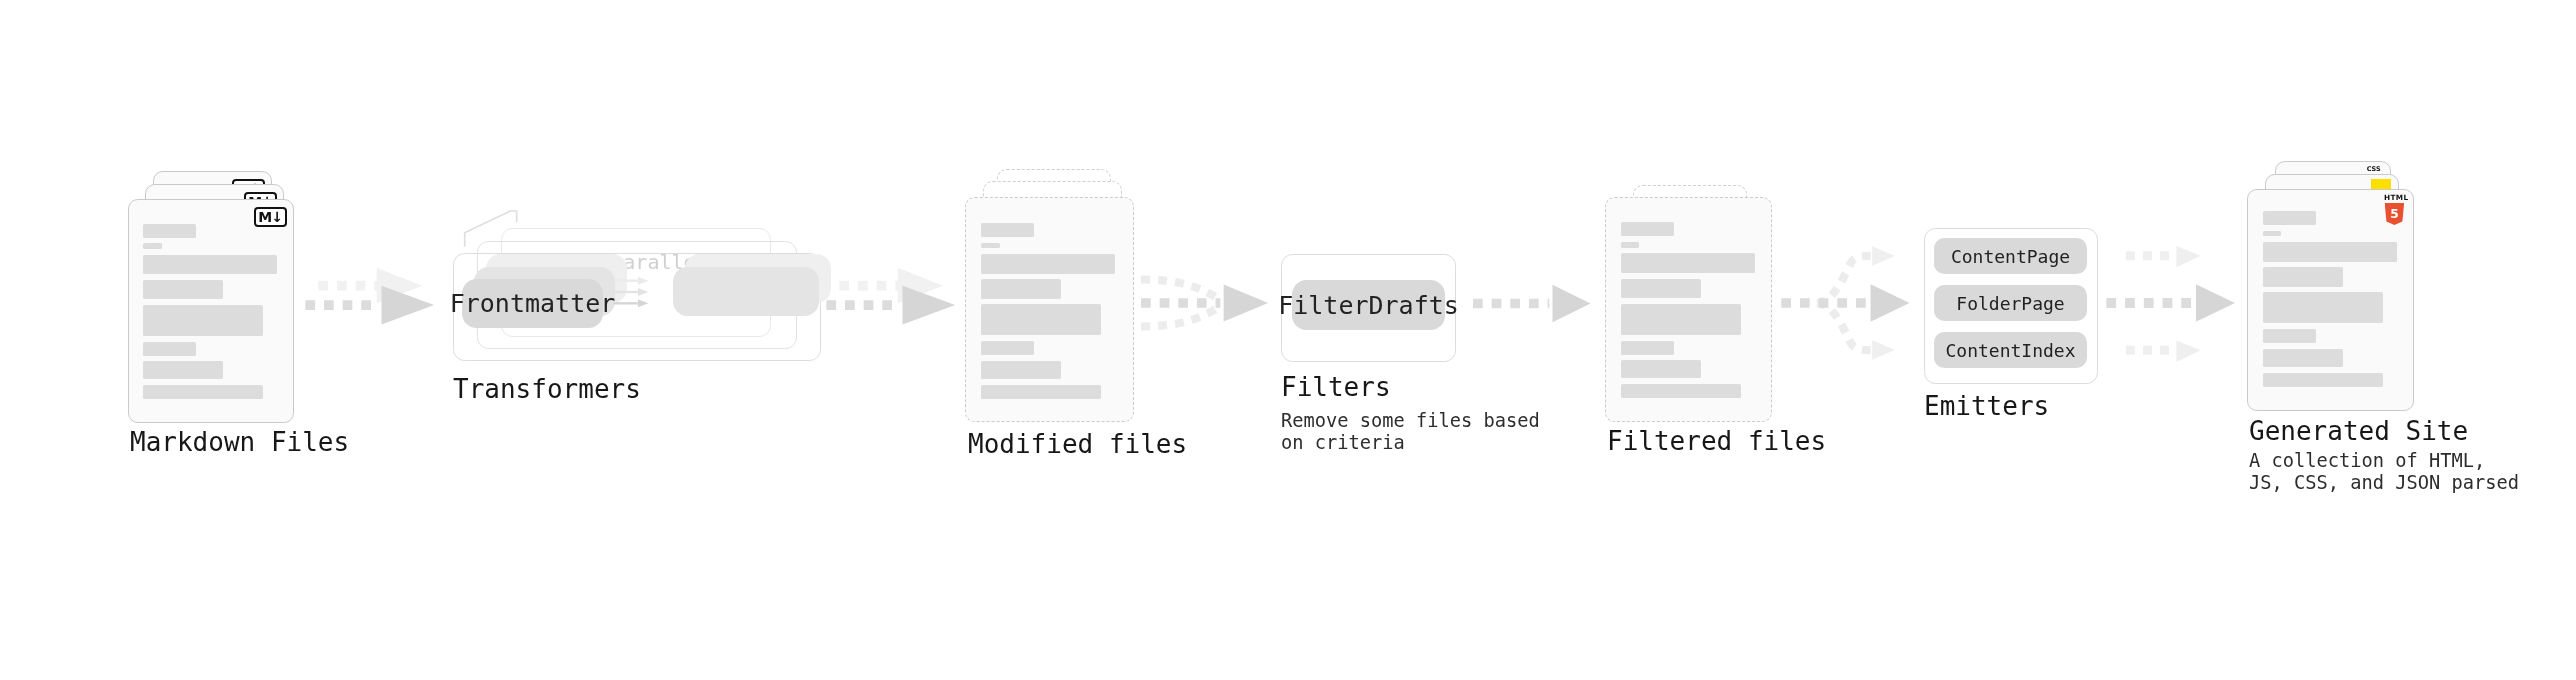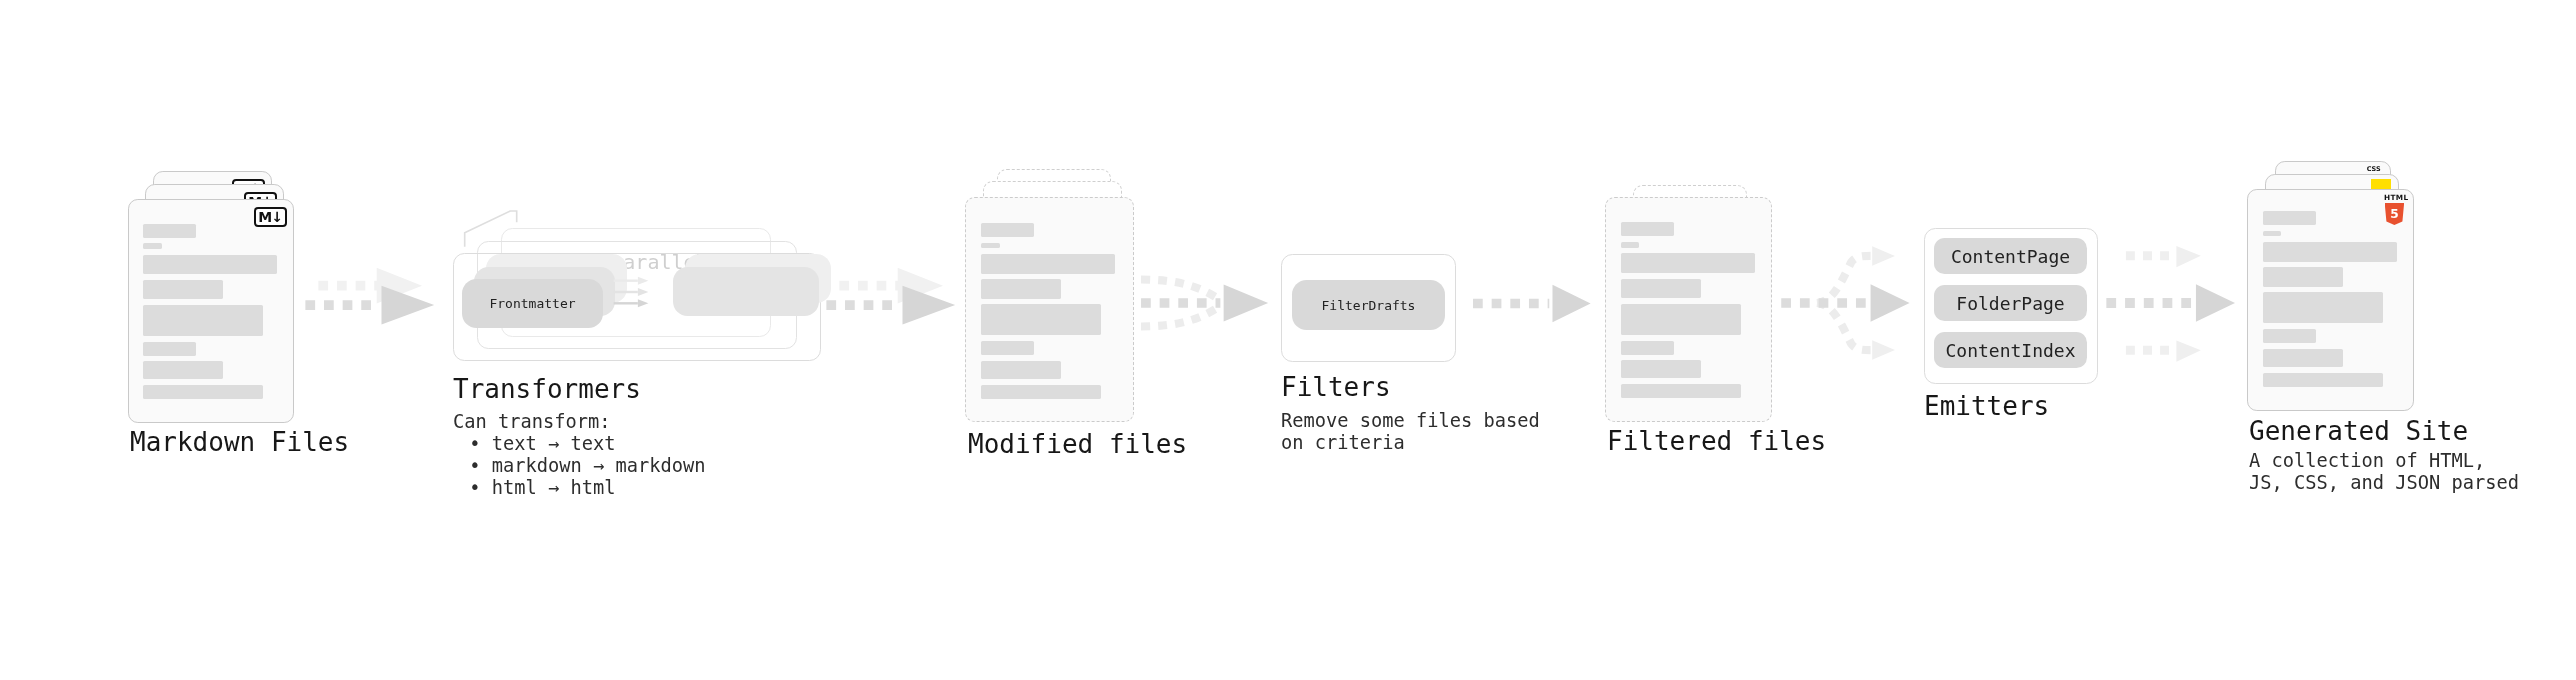--- a/index.html
+++ b/index.html
@@ -23,21 +23,21 @@
           clip-path:polygon(0 0,100% 0,91% 84%,50% 100%,9% 84%);
           display:flex;align-items:center;justify-content:center;color:#fff;
           font-family:"DejaVu Sans","Liberation Sans",sans-serif;font-weight:bold;font-size:12.2px;}
   .css-badge{position:absolute;top:3.3px;right:7.3px;width:18px;text-align:center;}
   .css-badge .word{font-family:"DejaVu Sans","Liberation Sans",sans-serif;font-weight:bold;font-size:6.5px;color:#111;}
   .css-badge .bar-b{height:3.3px;background:#2f6df6;margin-top:0.8px;border-radius:0.8px;}
   .js-badge{position:absolute;top:4.1px;right:7.3px;width:19.5px;height:9.8px;background:#ffdf00;}
   
   .obox{position:absolute;border:1.6px solid #dcdcdc;border-radius:11.4px;background:transparent;}
   .pill{position:absolute;display:flex;align-items:center;justify-content:center;background:#d9d9d9;
-        border-radius:14.6px;font-size:13px;color:#222;white-space:nowrap;}
+        border-radius:14.6px;font-size:25px;color:#222;white-space:nowrap;}
   .pill.ghost1{background:#e4e4e4;}
   .pill.ghost2{background:#efefef;}
   .pill.small{border-radius:10.6px;font-size:18px;}
   
   .title{position:absolute;font-size:26px;font-weight:500;color:#171717;white-space:nowrap;line-height:1.15;}
   .desc{position:absolute;font-size:18.7px;color:#2d2d2d;line-height:22px;white-space:nowrap;}
   .desc .indent{padding-left:16.3px;}
   .annotation{position:absolute;font-size:20px;color:#cfcfcf;white-space:nowrap;margin-top:48px;}
   svg{position:absolute;overflow:visible;}
 </style>
@@ -92,26 +92,20 @@
   <svg class="abs" width="42" height="36" style="left:612px;top:274px" viewBox="0 0 52 44">
     <line x1="2" y1="8" x2="32" y2="8" stroke="#eaeaea" stroke-width="3"></line>
       <polygon points="32,3 32,13 45,8" fill="#eaeaea"></polygon>
     <line x1="2" y1="22" x2="32" y2="22" stroke="#e3e3e3" stroke-width="3"></line>
       <polygon points="32,17 32,27 45,22" fill="#e3e3e3"></polygon>
     <line x1="2" y1="36" x2="32" y2="36" stroke="#d5d5d5" stroke-width="3"></line>
       <polygon points="32,31 32,41 45,36" fill="#d5d5d5"></polygon>
   </svg>
 
   <div class="title" style="left:453px;top:375px">Transformers</div>
-  <div class="desc" style="left:453px;top:411px">
-    <div>Can transform:</div>
-    <div class="indent">• text → text</div>
-    <div class="indent">• markdown → markdown</div>
-    <div class="indent">• html → html</div>
-  </div>
 
   <svg class="abs" width="138" height="81" style="left:823px;top:263px" viewBox="0 0 170 100">
     <line x1="20" y1="28" x2="96" y2="28" stroke="#f1f1f1" stroke-width="12" stroke-dasharray="12 11"></line>
     <polygon points="92,6 92,50 148,28" fill="#f1f1f1"></polygon>
     <line x1="4" y1="52" x2="94" y2="52" stroke="#dcdcdc" stroke-width="12" stroke-dasharray="12 11"></line>
     <polygon points="98,28 98,76 163,52" fill="#d6d6d6"></polygon>
   </svg>
 
   <div class="stacktop" style="left:997px;top:169px;width:112px;height:45px"></div>
   <div class="stacktop" style="left:983px;top:181px;width:137px;height:45px"></div>

